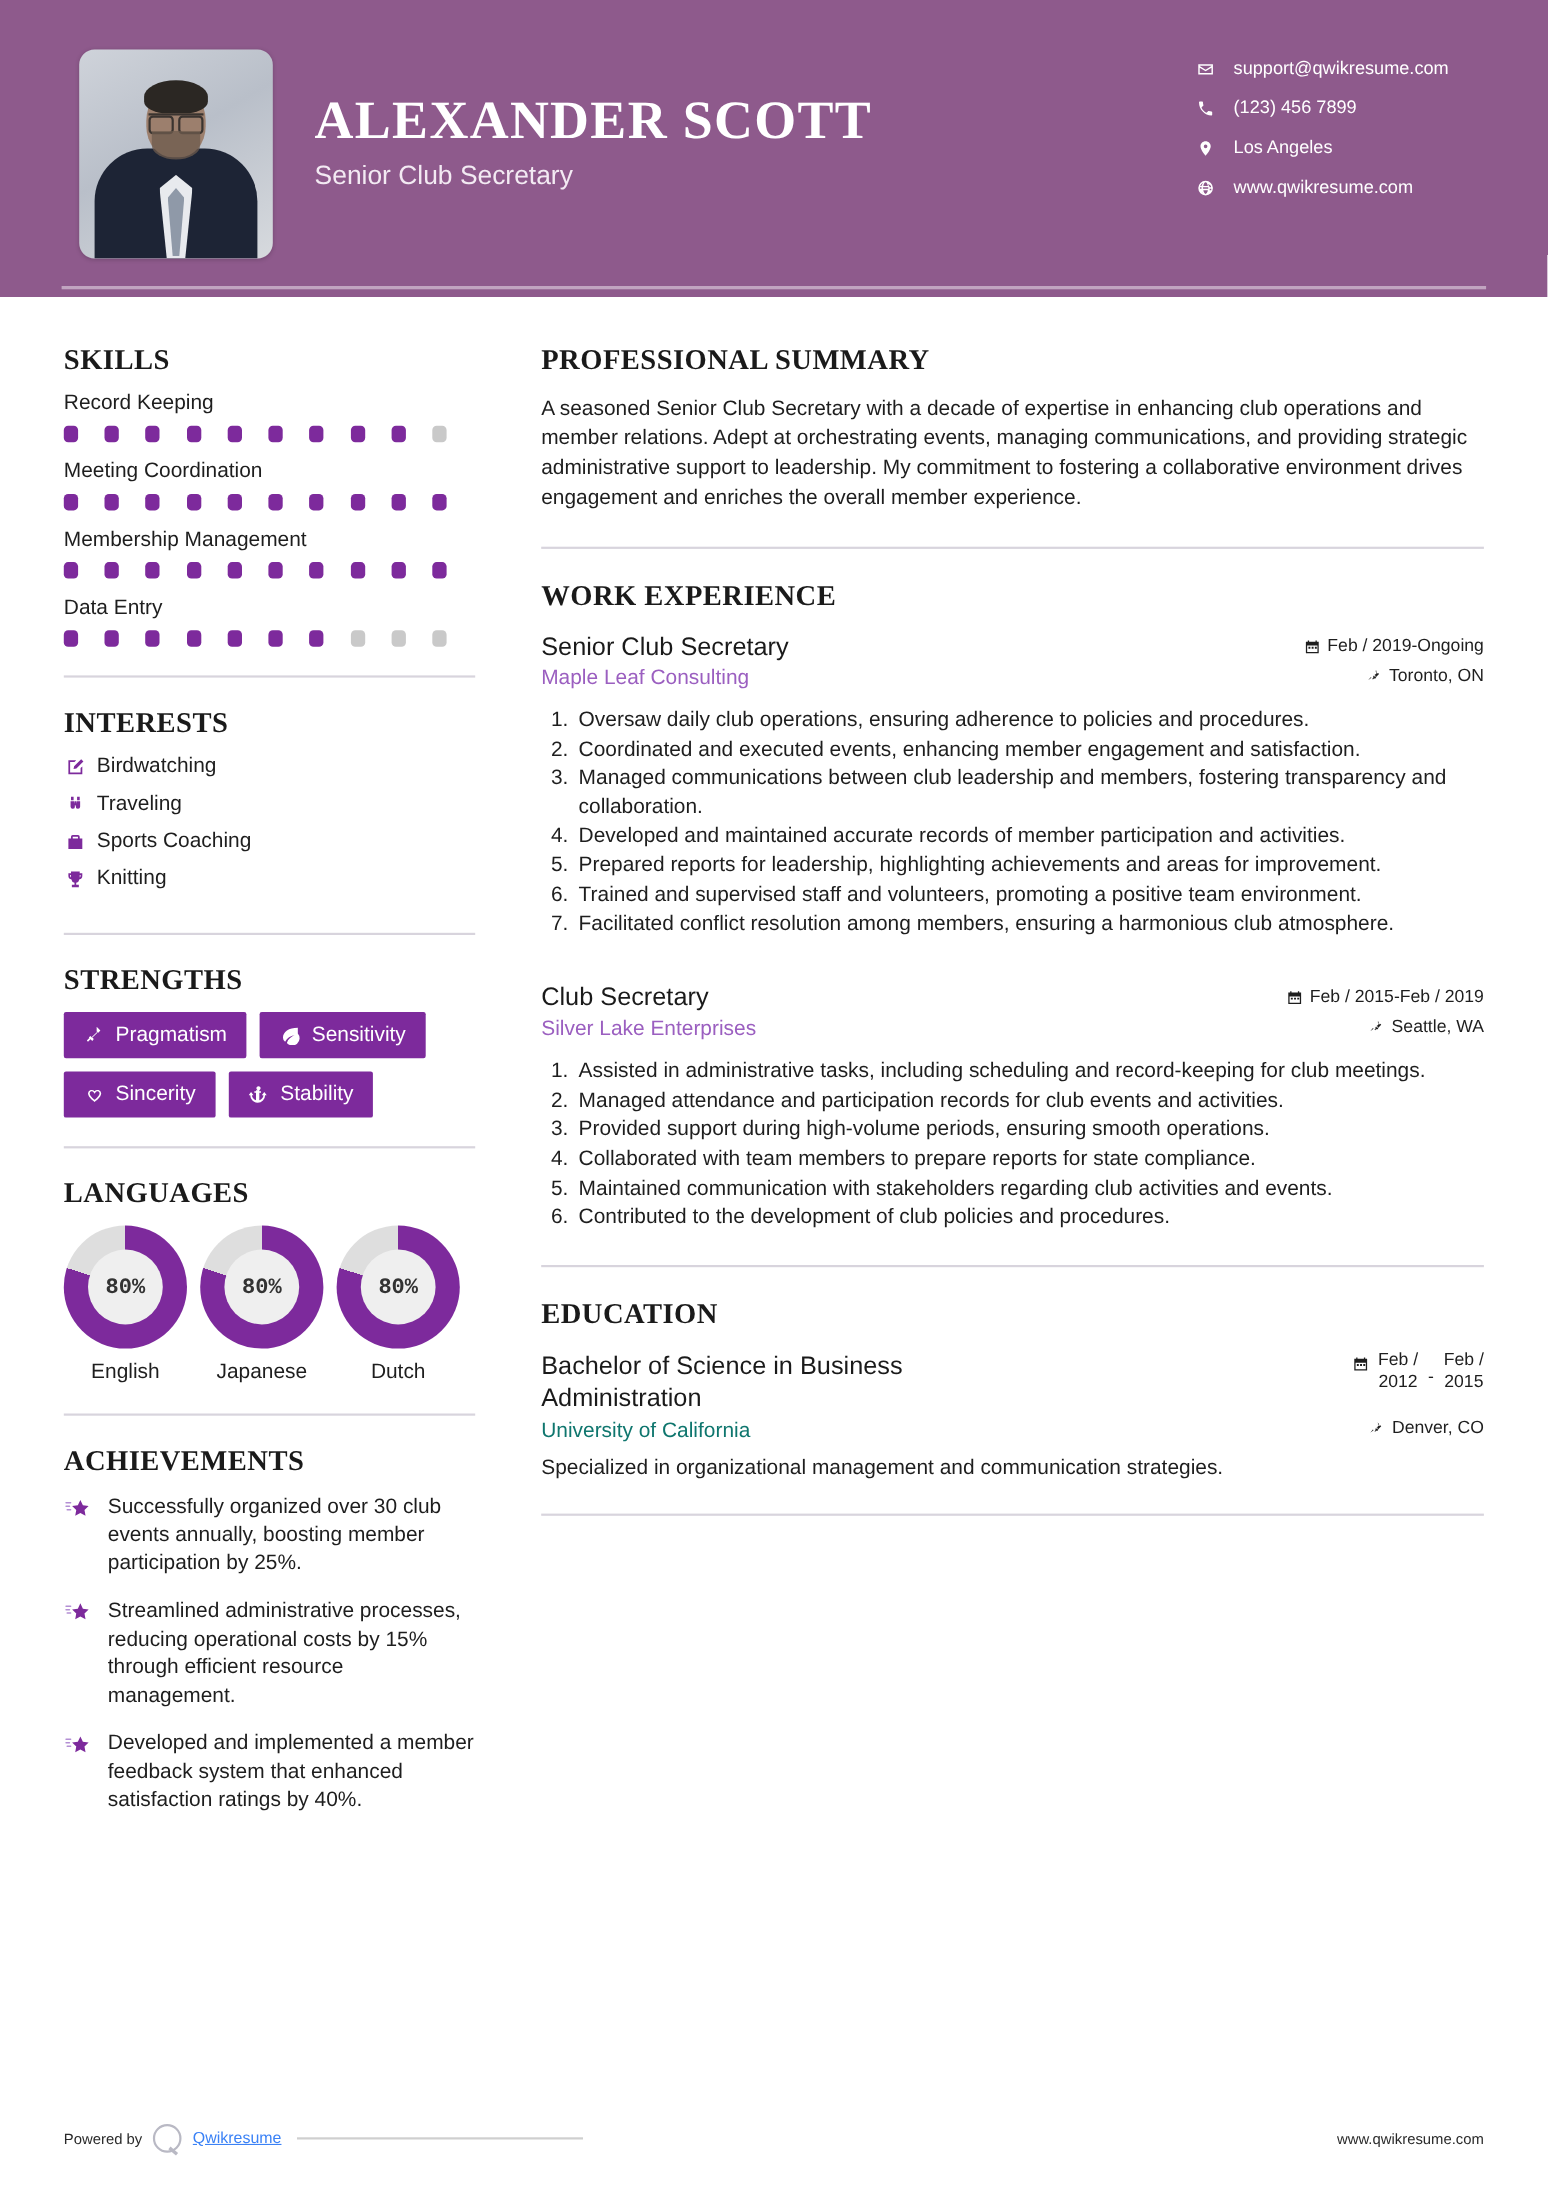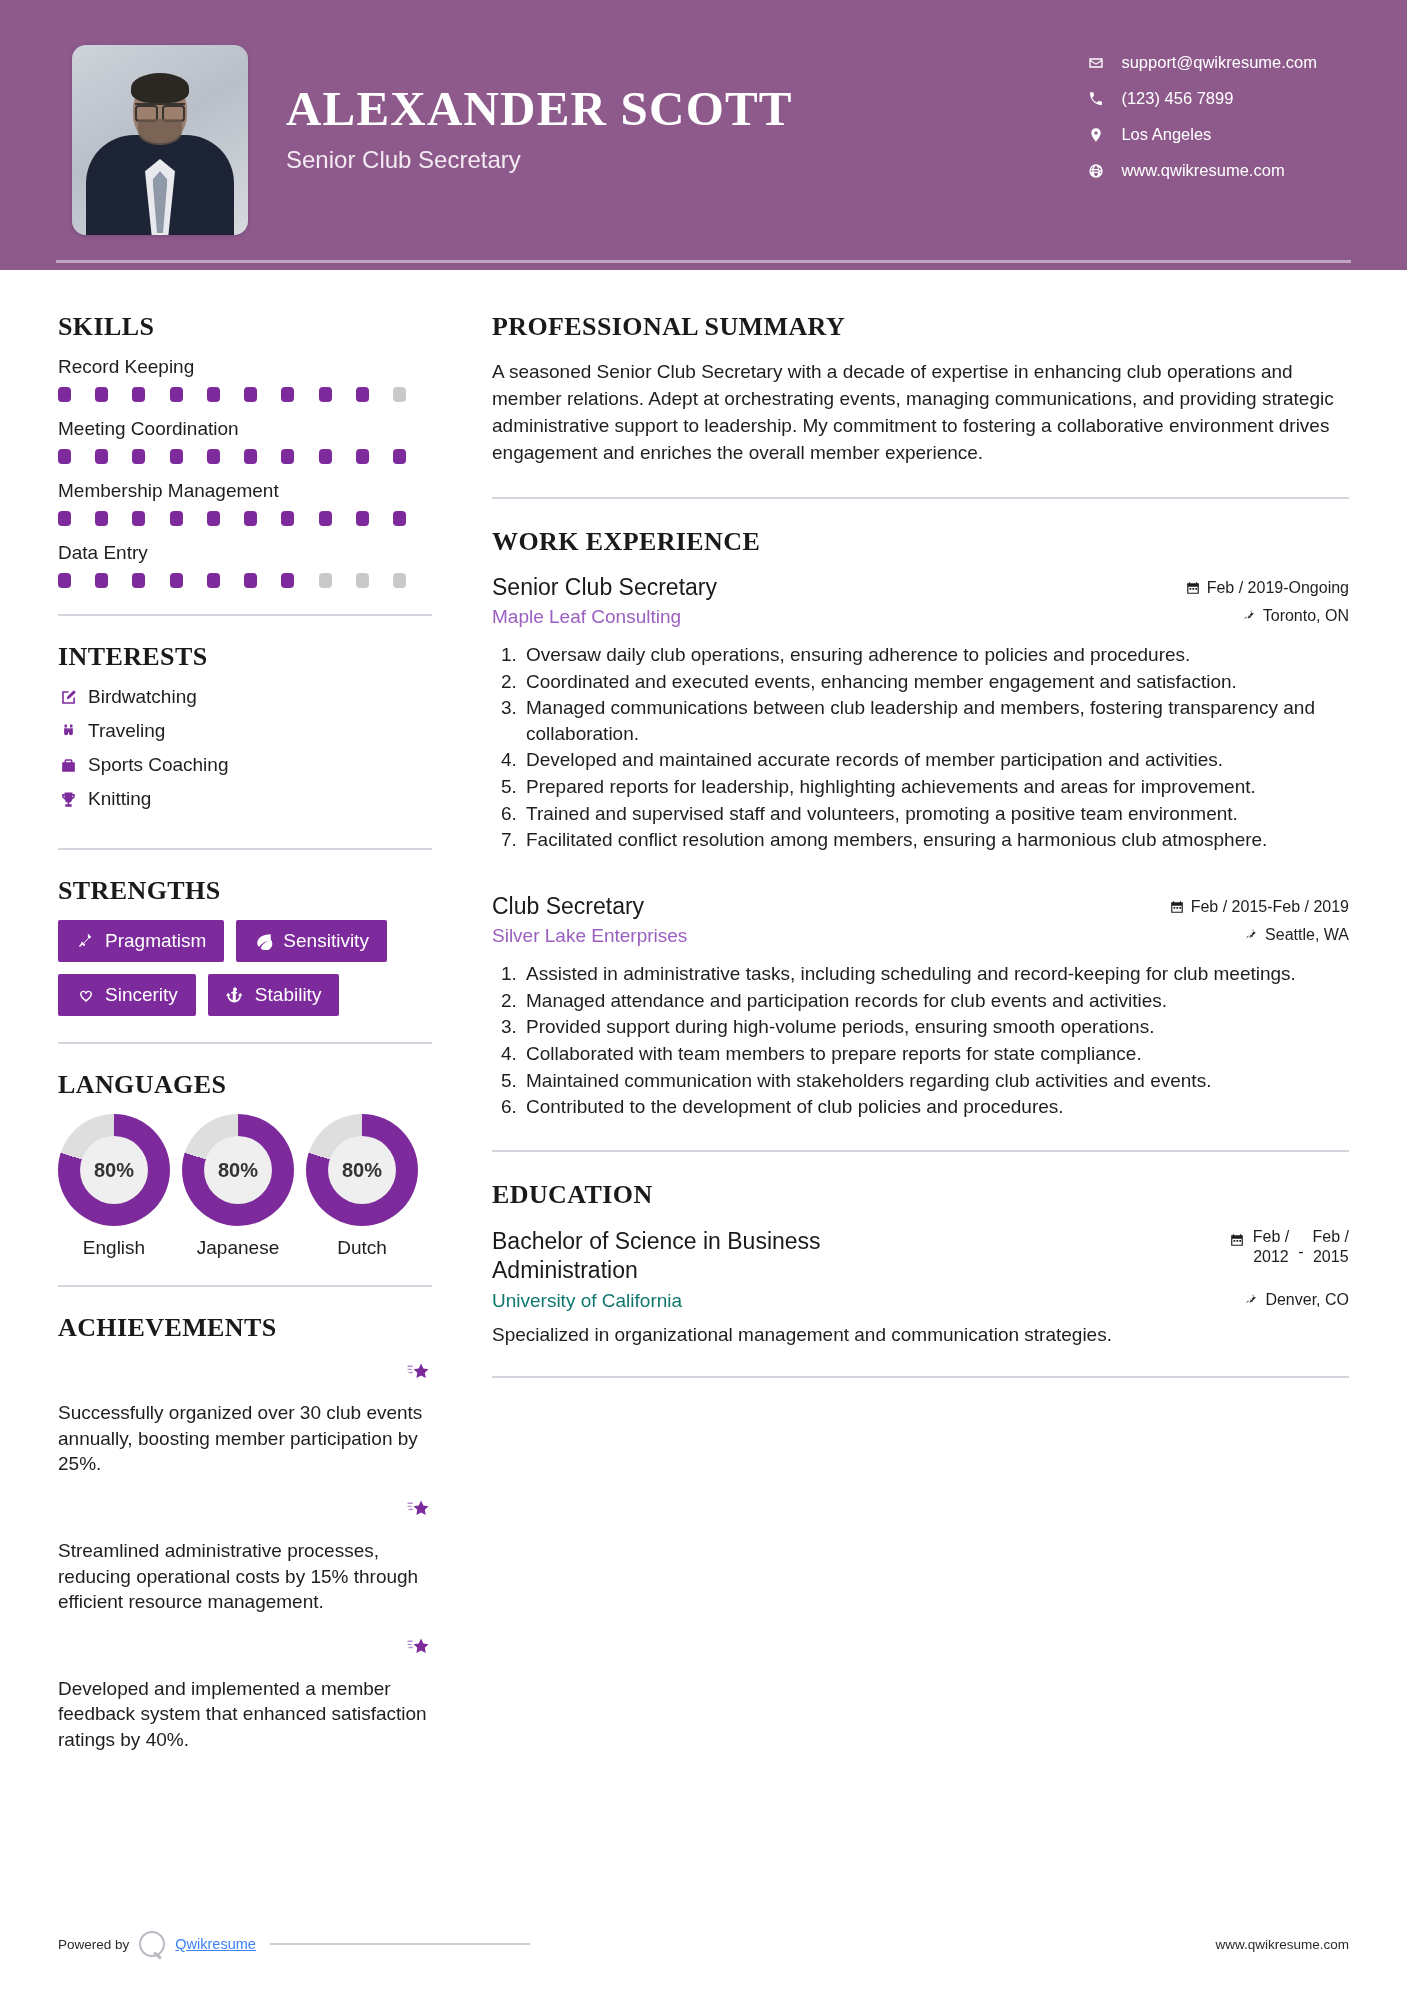--- a/index.html
+++ b/index.html
@@ -205,26 +205,26 @@
   
   .langs { display: flex; justify-content: space-between; width: 360px; }
   .lang { text-align: center; width: 112px; }
   .donut-wrap { position: relative; width: 112px; height: 112px; }
   .donut { width: 112px; height: 112px; border-radius: 50%; }
   .donut-hole {
     position: absolute; left: 22px; top: 22px;
     width: 68px; height: 68px; border-radius: 50%;
     background: #efefef;
     display: flex; align-items: center; justify-content: center;
-    font-size: 20px; font-weight: 700; color: #333;
+    font-size: 20px; font-weight: 700; color: #333; font-family: Liberation Mono, monospace;
   }
   .lang-name { margin-top: 11px; font-size: 19px; color: #1e1e1e; }
 
   
-  .ach { display: flex; gap: 14px; margin-bottom: 18px; align-items: flex-end; flex-direction: column; }
+  .ach { display: flex; gap: 14px; margin-bottom: 18px; align-items: flex-start; }
   .ach-ic { width: 26px; height: 26px; flex: 0 0 26px; margin-top: 3px; display:flex; align-items:center; justify-content:center; }
   .ach-ic svg { width: 25px; height: 25px; }
   .ach-txt { font-size: 19px; line-height: 1.35; color: #1e1e1e; }
 
   
   .summary {
     font-size: 19px;
     line-height: 1.42;
     color: #1e1e1e;
   }

